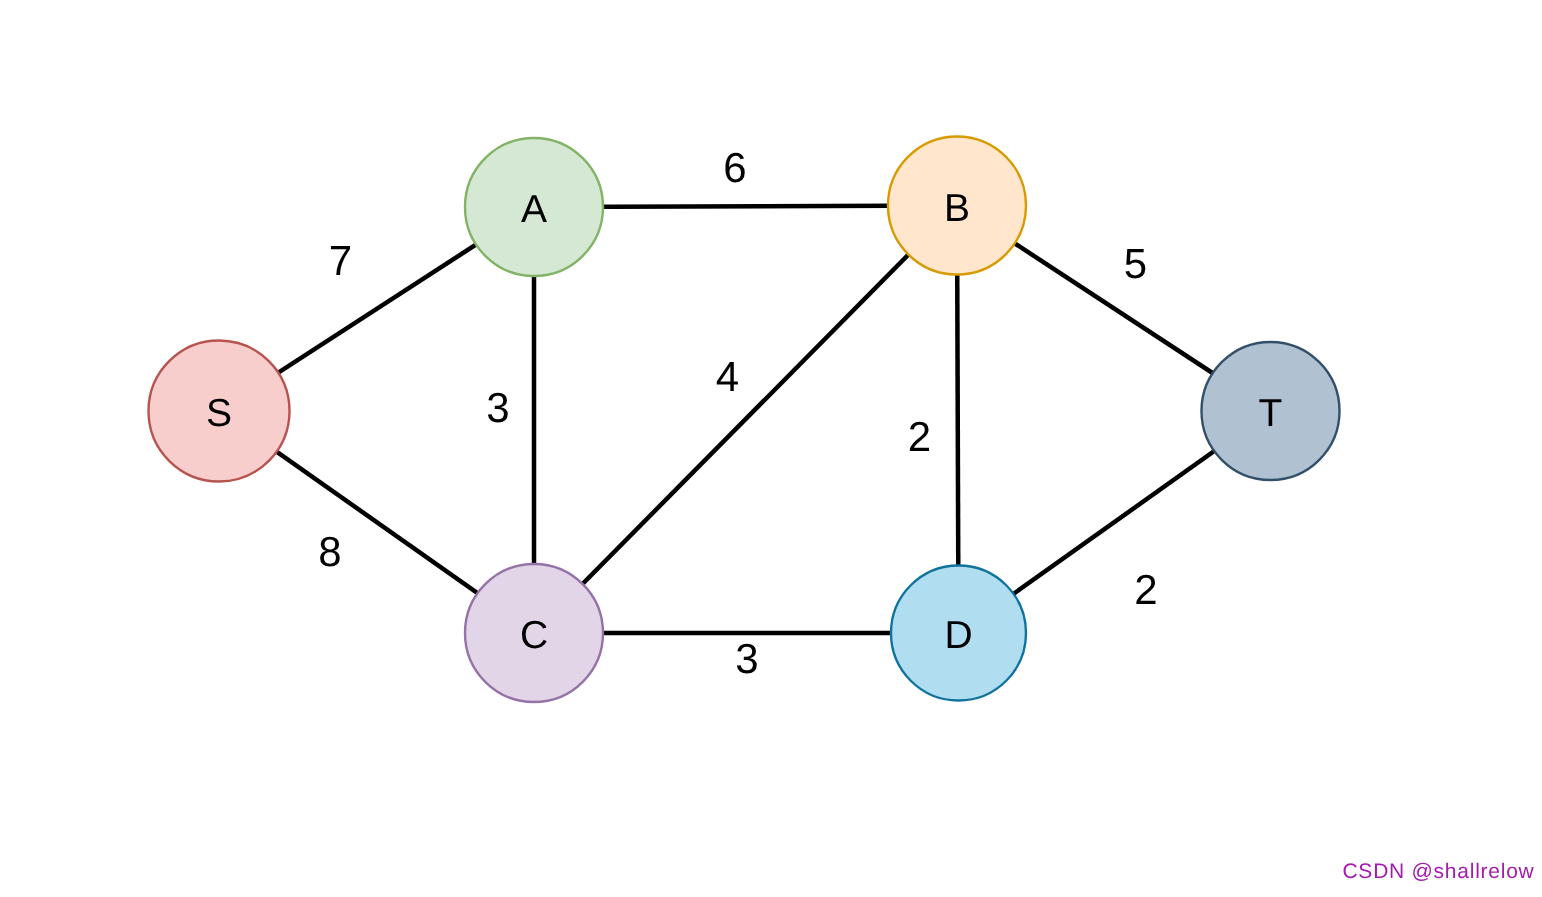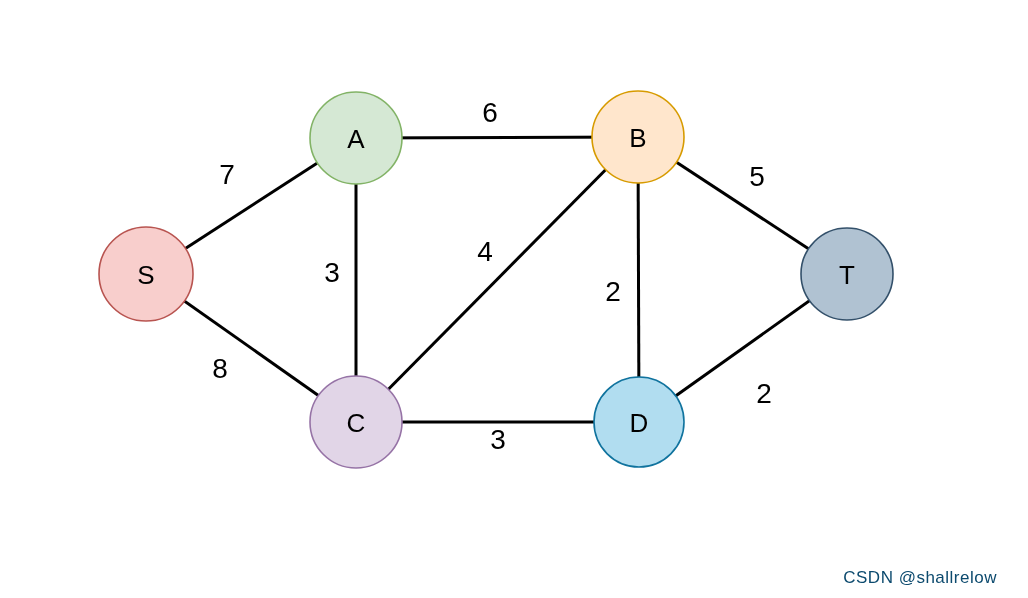--- a/index.html
+++ b/index.html
@@ -33,24 +33,24 @@
   }
   .edge-weight {
     font-family: "Liberation Sans", sans-serif;
     font-size: 28px;
     fill: #000000;
     text-anchor: middle;
     dominant-baseline: central;
   }
   .watermark {
     position: absolute;
-    right: 31px;
+    right: 5px;
     bottom: 10px;
-    font-size: 17px;
-    color: #0c4a6e;
+    font-size: 14px;
+    color: #a21caf;
     letter-spacing: 0.5px;
     user-select: none;
   }
 </style>
 </head>
 <body>
 
 <div class="canvas-wrap">
   <svg width="1028" height="598" viewBox="0 0 1028 598" xmlns="http://www.w3.org/2000/svg">
     <g id="edges-layer">

